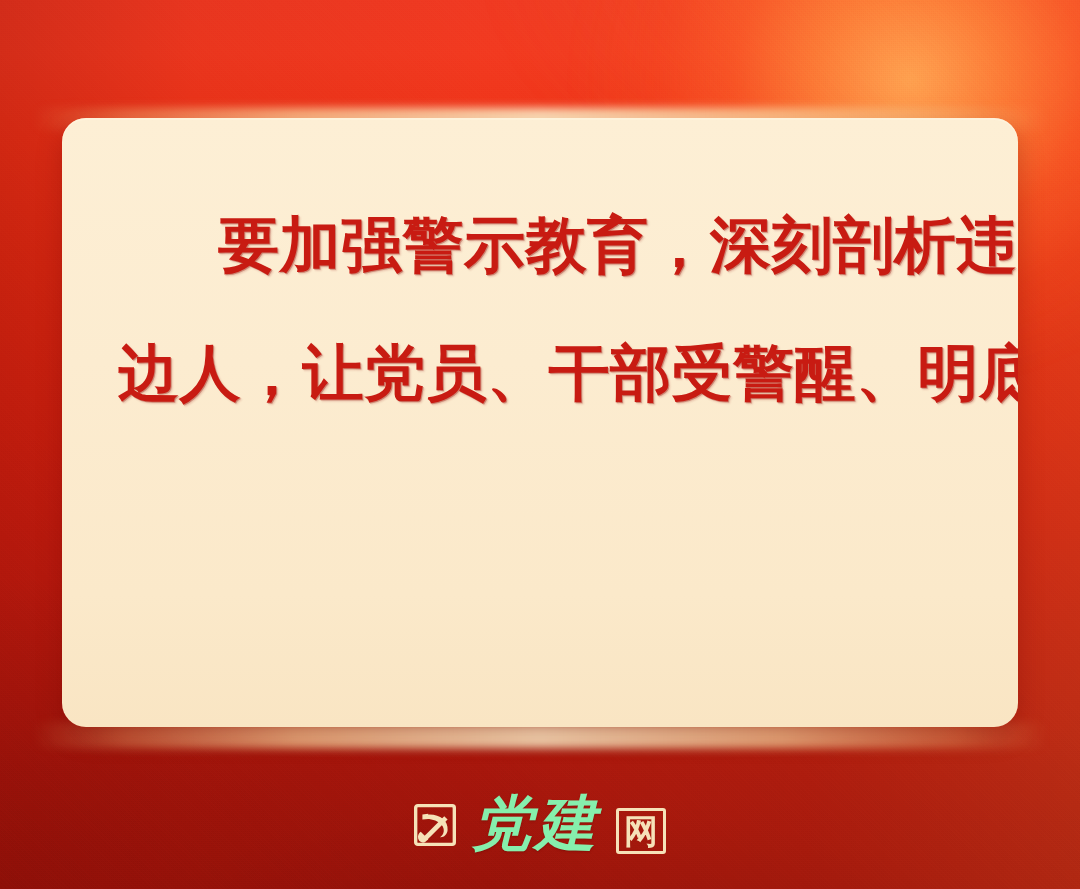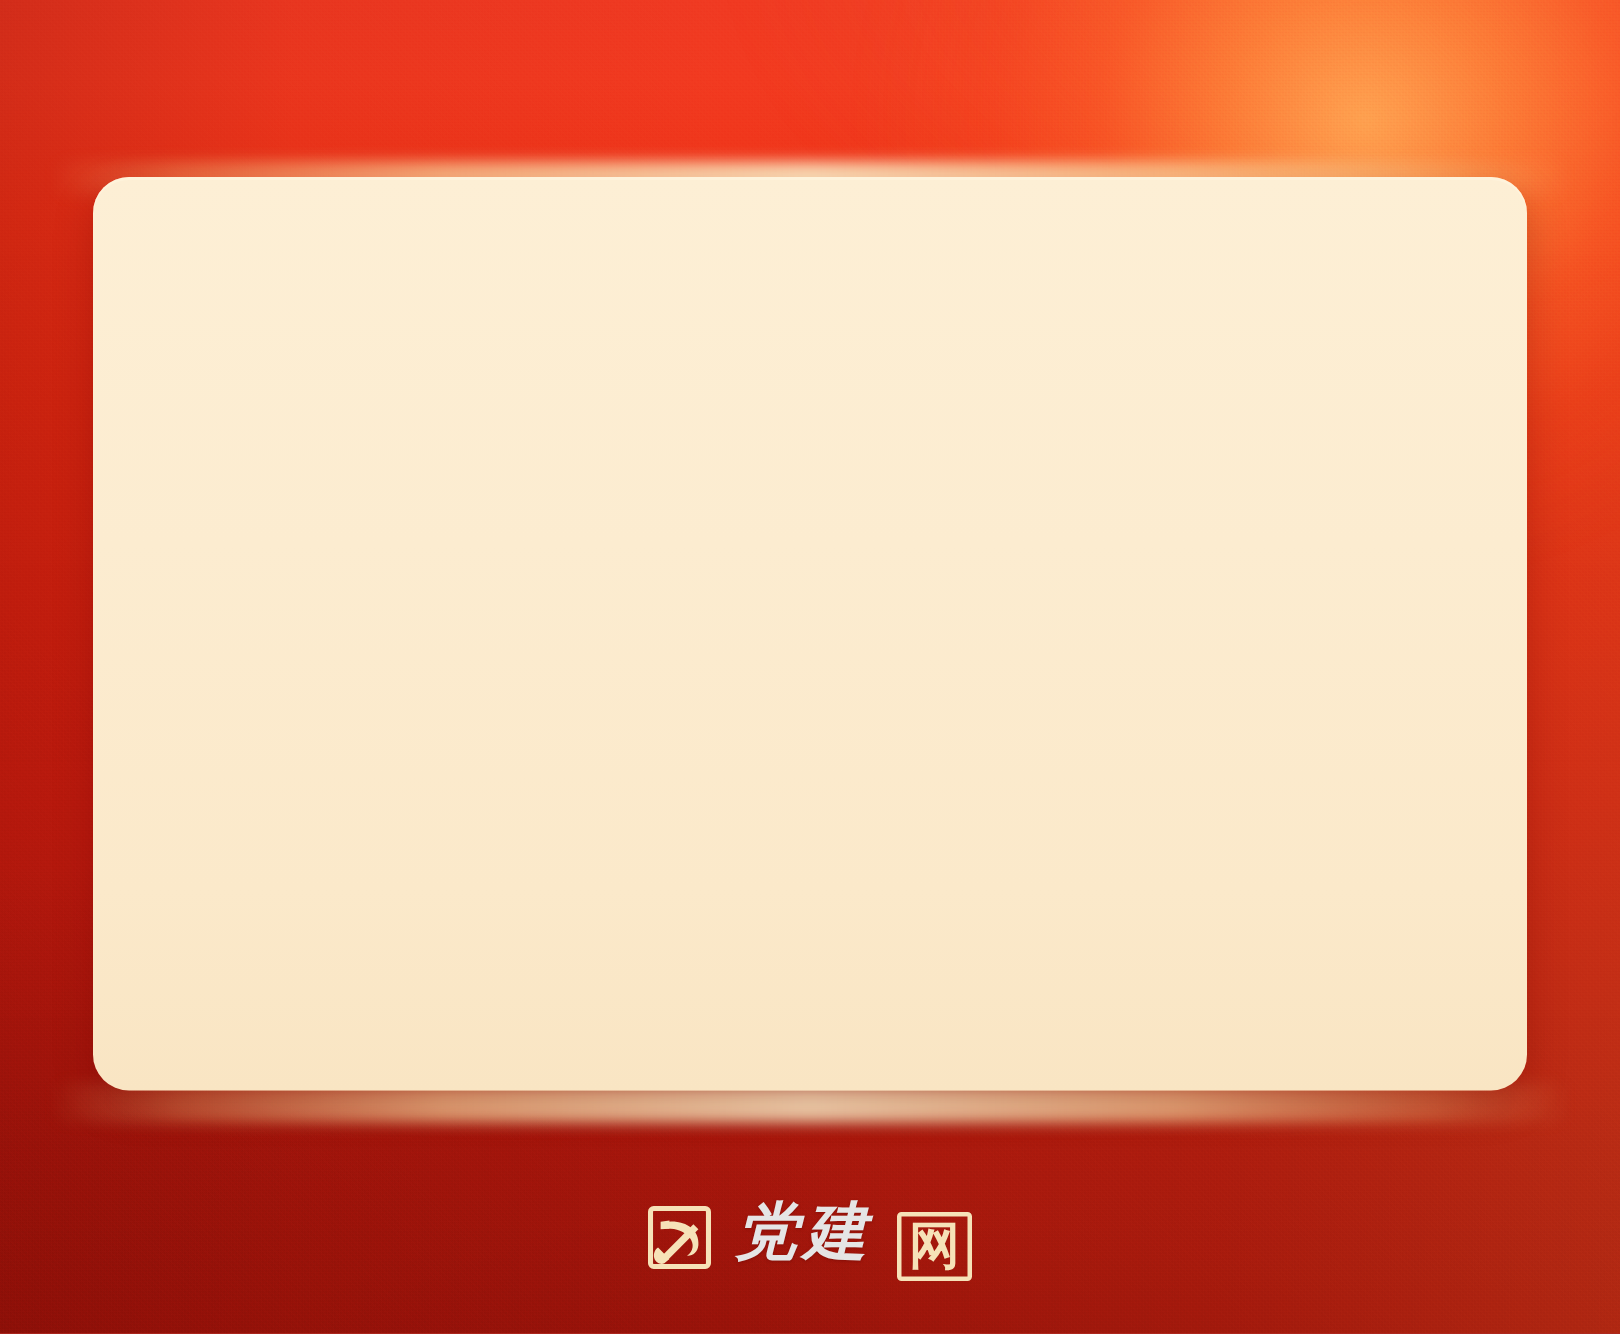--- a/index.html
+++ b/index.html
@@ -228,24 +228,24 @@
 
   .emblem {
     width: 42px;
     height: 42px;
     flex: 0 0 auto;
     display: block;
     margin-top: 2px;
   }
 
   .brand-main {
-    color: #e5e5e5;
-    font-family: Liberation Mono, monospace;
+    color: #86efac;
+    font-family: Liberation Sans, sans-serif;
     font-weight: bold;
-    font-size: 42px;
+    font-size: 60px;
     line-height: 1;
     letter-spacing: 4px;
     font-style: italic;
     text-shadow: 0 1px 2px rgba(110, 8, 4, 0.5);
   }
 
   .brand-suffix {
     display: inline-block;
     color: #f6e2b8;
     font-family: "Liberation Serif", "DejaVu Serif", serif;
@@ -270,20 +270,22 @@
   <div class="bg-glow-tr"></div>
   <div class="bg-vignette"></div>
   <div class="bg-noise"></div>
 
   <div class="edge-glow top"></div>
   <div class="card-shadow"></div>
   <div class="edge-glow bottom"></div>
 
   <div id="quote-card">
     <div class="quote-body">
+      <span class="quote-line indent">要加强警示教育，深刻剖析违</span>
+      <span class="quote-line">边人，让党员、干部受警醒、明底</span>
     </div>
   </div>
 
   <div id="brand">
     <svg class="emblem" viewBox="0 0 100 100">
       <rect x="4" y="4" width="92" height="92" rx="5" ry="5" fill="none" stroke="#f6e2b8" stroke-width="8"></rect>
 
       <path d="M24 26 C56 20 82 36 80 62 C79 74 70 80 62 79
                C72 72 74 60 66 50 C57 39 40 34 24 36 Z" fill="#f6e2b8"></path>
 

